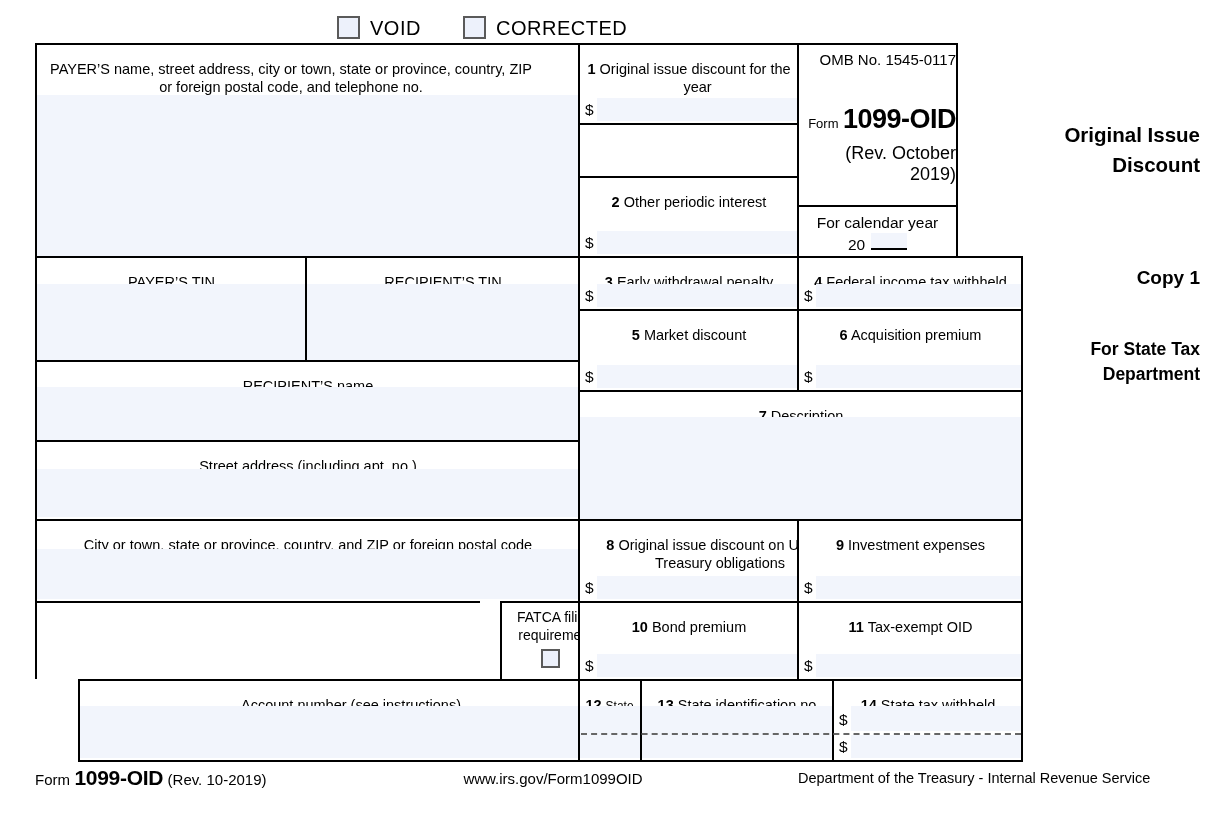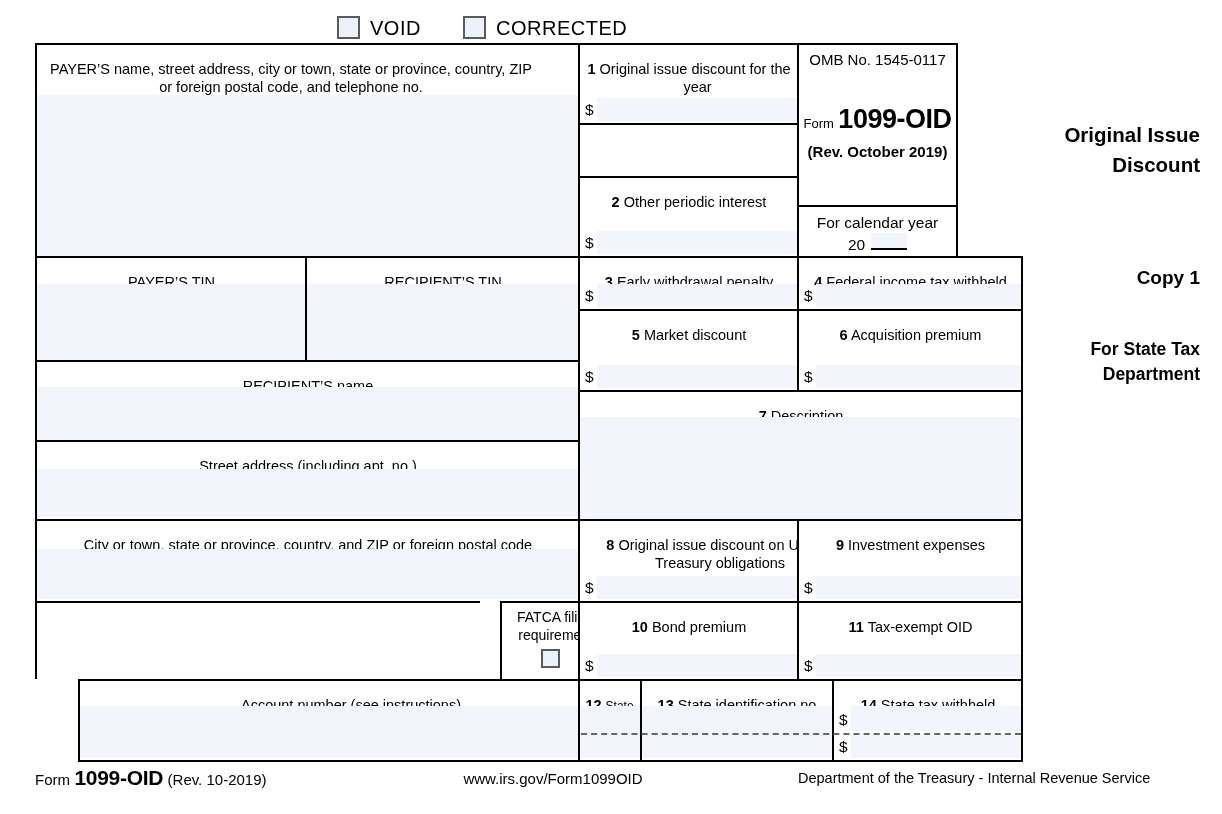--- a/index.html
+++ b/index.html
@@ -22,21 +22,21 @@
   .m1 .fill{height:25px;}
   .cb{box-sizing:border-box;border:2px solid #5a5a5a;background:#edf1fb;}
   .dash{position:absolute;border-top:2px dashed #666;height:0;z-index:5;}
   .abs{position:absolute;}
   .rt{text-align:right;font-weight:bold;}
   .omb-cell{text-align:center;}
   .omb-no{font-size:15px;margin-top:6px;}
   .formline{margin-top:36px;white-space:nowrap;}
   .formword{font-size:13px;}
   .formnum{font-size:27px;font-weight:bold;letter-spacing:-0.5px;}
-  .revline{font-size:15px;margin-top:8px;font-weight:bold;}
+  .revline{font-size:18px;margin-top:8px;}
   .cal{font-size:15.5px;text-align:center;margin-top:7px;}
   .yearfill{display:inline-block;width:36px;height:15px;background:#f2f5fc;border-bottom:2px solid #000;margin-left:6px;vertical-align:baseline;}
   .fatca-txt{font-size:14px;text-align:right;padding:5px 5px 0 0;line-height:1.3;}
   .topcb-label{font-size:20px;letter-spacing:0.5px;}
   .footer-txt{font-size:15px;}
 </style>
 </head>
 <body>
 
 <div id="form-root">
@@ -62,21 +62,21 @@
   <div class="cell" style="left:578px;top:123px;width:219px;height:53px;"></div>
 
   <div class="cell" style="left:578px;top:176px;width:219px;height:80px;">
     <div class="lbl hang"><b>2</b> <span>Other periodic interest</span></div>
     <div class="money">
         <span class="cur">$</span>
         <div class="fill"></div>
       </div>
   </div>
 
-  <div class="cell br omb-cell" style="left:797px;top:43px;width:161px;height:162px;">
+  <div class="cell br omb-cell" style="left:797px;top:43px;width:161px;height:162px;text-align:right;">
     <div class="omb-no">OMB No. 1545-0117</div>
     <div class="formline"><span class="formword">Form</span> <span class="formnum">1099-OID</span></div>
     <div class="revline">(Rev. October 2019)</div>
   </div>
 
   <div class="cell br" style="left:797px;top:205px;width:161px;height:51px;">
     <div class="cal">For calendar year</div>
     <div class="cal" style="margin-top:1px;"><span>20</span><span class="yearfill"></span></div>
   </div>
 

